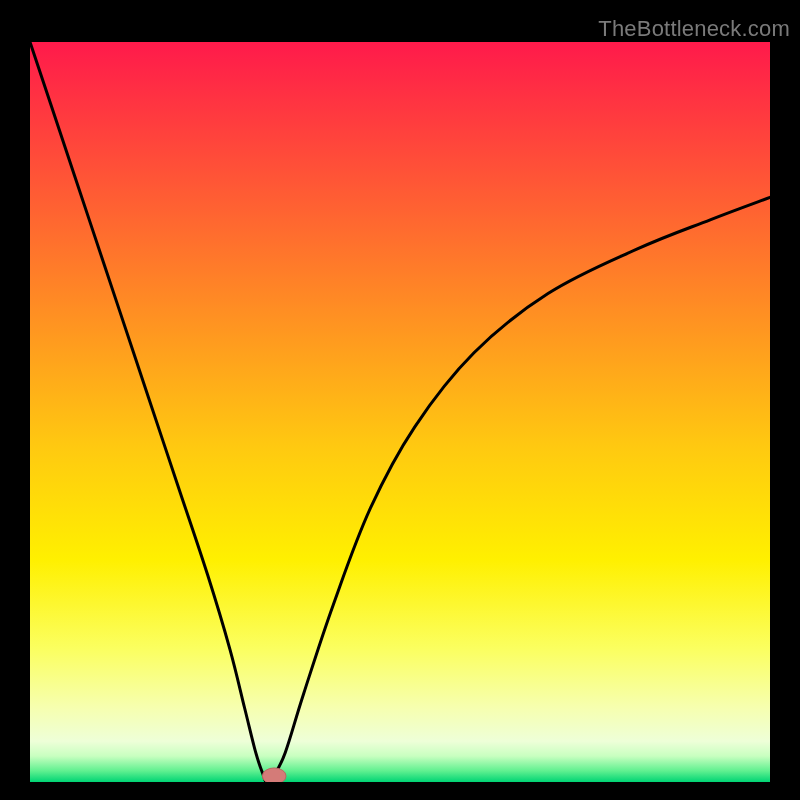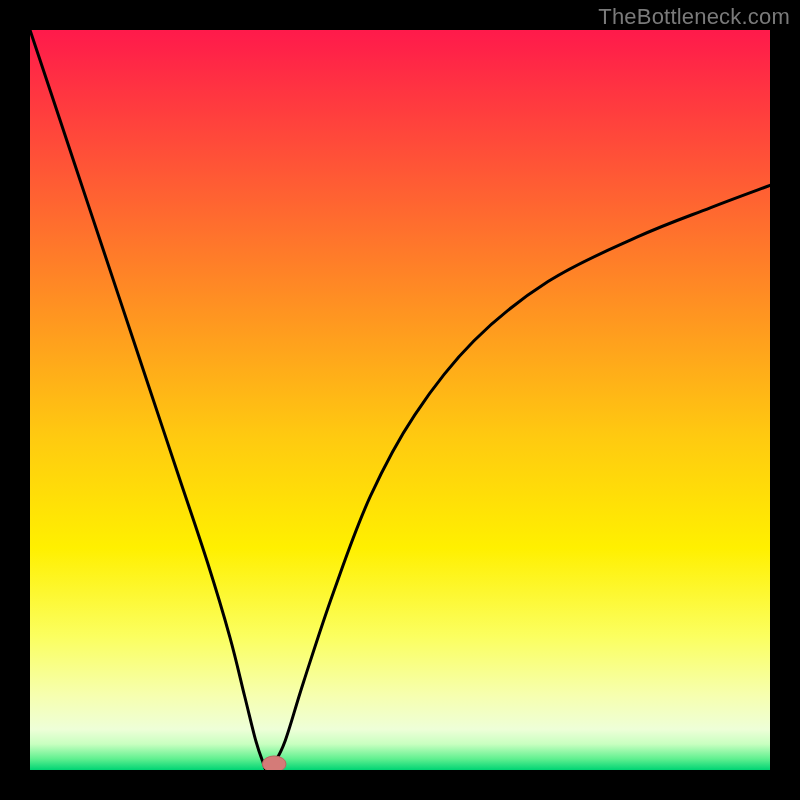--- a/index.html
+++ b/index.html
@@ -6,21 +6,21 @@
     margin: 0;
     padding: 0;
     width: 800px;
     height: 800px;
     background: #000;
     overflow: hidden;
     font-family: Arial, Helvetica, sans-serif;
   }
   .frame {
     position: absolute;
-    top: 0;
+    top: 12px;
     left: 0;
     width: 800px;
     height: 700px;
     background: #000;
   }
   .plot {
     position: absolute;
     top: 30px;
     left: 30px;
     width: 740px;

